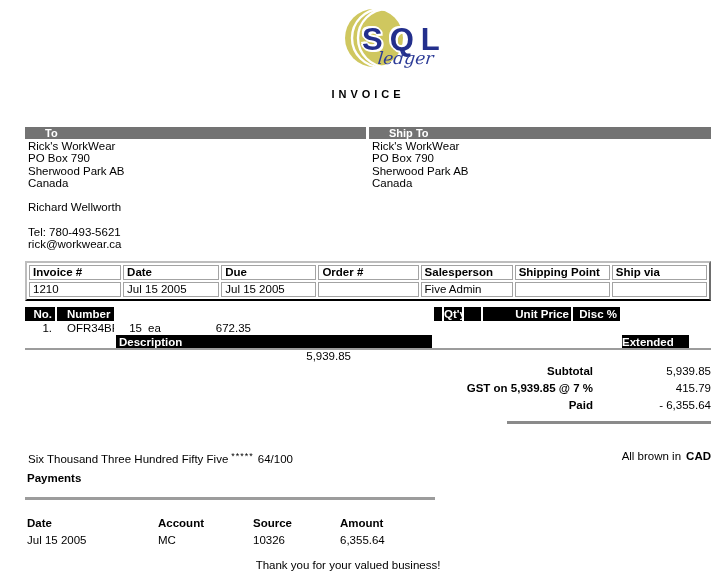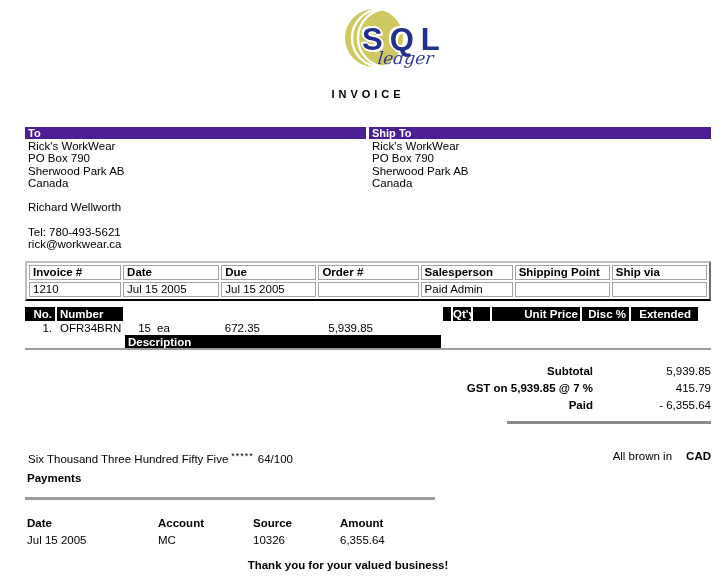--- a/index.html
+++ b/index.html
@@ -13,22 +13,22 @@
             letter-spacing:7px;color:#232f8c;
             text-shadow:-2px 0 0 #fff,2px 0 0 #fff,0 -2px 0 #fff,0 2px 0 #fff,-2px -2px 0 #fff,2px 2px 0 #fff;}
   .logo-ledger{position:absolute;left:38px;top:42px;font-family:"DejaVu Serif",serif;
                font-style:italic;font-size:17px;color:#2b3a96;transform:skewX(-6deg);}
 
   .invoice-title{position:absolute;left:25px;top:88px;width:686px;text-align:center;
                  font-weight:bold;font-size:11px;letter-spacing:4px;}
 
   
   .addr-bars{position:absolute;left:25px;top:127px;width:686px;display:flex;gap:3px;}
-  .bar-cell{background:#4c1d95;color:#fff;font-weight:bold;font-size:11px;height:12px;
-            line-height:12px;padding-left:3px;box-sizing:border-box;}
+  .bar-cell{background:#737373;color:#fff;font-weight:bold;font-size:11px;height:12px;
+            line-height:12px;padding-left:20px;box-sizing:border-box;}
   .bar-to{width:341px;}
   .bar-ship{flex:1;}
   .addr-col{position:absolute;top:140px;white-space:nowrap;}
   .addr-left{left:28px;}
   .addr-right{left:372px;}
   .addr-line{height:12.3px;line-height:12.3px;}
 
   
   .details{position:absolute;left:25px;top:261px;}
   .details table{border-collapse:separate;border-spacing:2px;table-layout:fixed;width:686px;
@@ -38,58 +38,58 @@
   .details th{font-weight:bold;}
 
   
   .items-row{position:absolute;left:25px;width:686px;display:flex;gap:2px;white-space:nowrap;}
   .items-head{top:307px;}
   .items-head .cell{background:#000;color:#fff;font-weight:bold;height:14px;line-height:14px;}
   .items-data{top:322px;}
   .items-data .cell{height:13px;line-height:13px;}
   .cell{box-sizing:border-box;overflow:hidden;font-size:11.5px;}
   .c-no{width:30px;text-align:right;padding-right:3px;}
-  .c-number{width:66px;padding-left:3px;}
+  .c-number{width:57px;padding-left:10px;}
   .c-desc{width:316px;padding-left:3px;margin-top:28px;}
   .c-blank{width:8px;}
   .c-qty{width:18px;text-align:right;padding-right:2px;}
   .c-unit{width:17px;padding-left:2px;}
   .c-price{width:88px;text-align:right;padding-right:2px;}
   .c-disc{width:47px;text-align:right;padding-right:3px;}
-  .c-ext{width:67px;text-align:right;padding-right:7px;}
+  .c-ext{width:67px;text-align:right;padding-right:20px;margin-top:28px;}
 
   .hr1{position:absolute;left:25px;top:348px;width:686px;height:2px;background:#9c9c9c;}
   .hr2{position:absolute;left:507px;top:421px;width:204px;height:3px;background:#8a8a8a;}
   .hr3{position:absolute;left:25px;top:497px;width:410px;height:3px;background:#9c9c9c;}
 
   
   .totals{position:absolute;left:25px;top:363px;width:686px;}
   .tot-row{display:flex;height:17px;line-height:17px;}
   .tot-label{width:568px;text-align:right;font-weight:bold;}
   .tot-val{flex:1;text-align:right;}
 
   
   .words-row{position:absolute;left:25px;top:447px;width:686px;display:flex;
              justify-content:space-between;height:13px;line-height:18px;}
   .words-left{padding-left:3px;}
   .stars{font-size:9px;vertical-align:4px;letter-spacing:1px;margin:0 3px;}
   .frac{margin-left:1px;}
-  .cad{font-weight:bold;margin-left:14px;}
+  .cad{font-weight:bold;margin-left:5px;}
 
   .pay-title{position:absolute;left:27px;top:472px;font-weight:bold;}
 
   .pay-table{position:absolute;left:27px;top:515px;width:500px;}
   .pay-row{display:flex;height:17px;line-height:17px;white-space:nowrap;}
   .pay-head{font-weight:bold;}
   .p-date{width:131px;}
   .p-account{width:95px;}
   .p-source{width:87px;}
   .p-amount{width:120px;}
 
-  .footer-msg{position:absolute;left:25px;top:559px;width:646px;text-align:center;font-weight:bold;}
+  .footer-msg{position:absolute;left:25px;top:559px;width:646px;text-align:center;font-weight:normal;}
 </style>
 </head>
 <body>
 
 <div class="doc">
 
   <div class="logo">
     <svg width="62" height="62" viewBox="0 0 62 62">
       <circle cx="30" cy="30" r="29" fill="#cfc75f"></circle>
       <circle cx="37" cy="30" r="29" fill="none" stroke="#ffffff" stroke-width="2.4"></circle>
@@ -144,21 +144,21 @@
         <th>Order #</th>
         <th>Salesperson</th>
         <th>Shipping Point</th>
         <th>Ship via</th>
       </tr>
       <tr>
         <td>1210</td>
         <td>Jul 15 2005</td>
         <td>Jul 15 2005</td>
         <td></td>
-        <td>Paid Admin</td>
+        <td>Five Admin</td>
         <td></td>
         <td></td>
       </tr>
     </tbody>
       </table>
   </div>
 
   <div class="items-row items-head">
     <div class="cell c-no">No.</div>
     <div class="cell c-number">Number</div>

